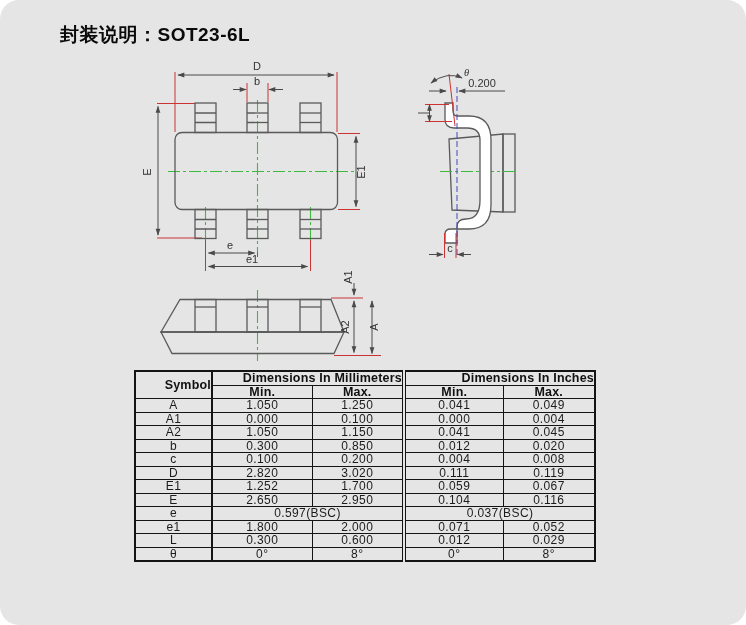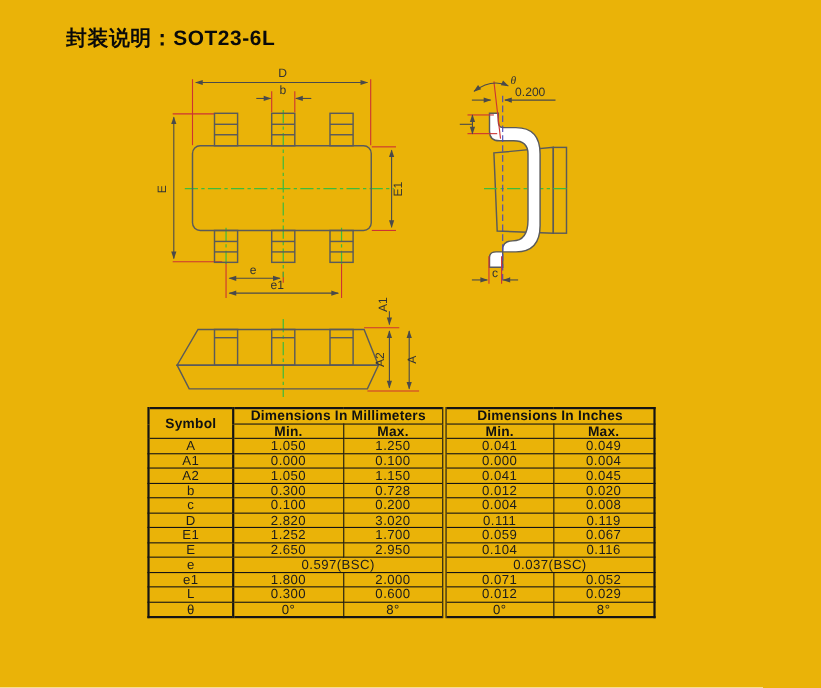--- a/index.html
+++ b/index.html
@@ -1,31 +1,31 @@
 <!DOCTYPE html>
 <html><head>
 <meta charset="utf-8">
 <style>
   html,body{margin:0;padding:0;background:#ffffff;}
-  .page{position:relative;width:746px;height:625px;background:#eab308;overflow:hidden;
-        font-family:"Liberation Sans",sans-serif;}
+  .page{position:relative;width:746px;height:625px;background:#e5e5e5;overflow:hidden;
+        font-family:"Liberation Sans",sans-serif;border-radius:19px;}
   .title{position:absolute;left:60px;top:22px;margin:0;font-size:19px;font-weight:bold;
          color:#0a0a0a;letter-spacing:0.5px;font-family:"Liberation Sans",sans-serif;}
   .drawings{position:absolute;left:0;top:0;}
   .dim-label{font-size:11px;fill:#333;font-family:"Liberation Sans",sans-serif;}
   .dim-label-it{font-size:10.5px;fill:#333;font-style:italic;font-family:"Liberation Serif",serif;}
   
   .dims{position:absolute;left:134px;top:370px;width:460px;border-collapse:collapse;
         table-layout:fixed;color:#111;}
   .dims td,.dims th{border:1.6px solid #141414;text-align:center;vertical-align:middle;
         padding:0;overflow:hidden;white-space:nowrap;}
   .dims{border:2.5px solid #141414;}
   .dims th{font-size:12.5px;font-weight:bold;letter-spacing:0.2px;}
   .dims td{font-size:12px;height:12.5px;line-height:12.5px;letter-spacing:0.4px;color:#1c1c1c;}
-  .hrow1 th{height:13px;line-height:13px;}
+  .hrow1 th{height:13px;line-height:13px;text-align:right;}
   .hrow2 th{height:12px;line-height:12px;}
   .gb-l{border-left:2.5px solid #141414 !important;}
   .gb-dbl{border-left:4px double #141414 !important;}
 </style>
 </head>
 <body>
 
 <div class="page">
 
   <h1 class="title">封装说明：SOT23-6L</h1>
@@ -205,21 +205,21 @@
     <tr>
       <td>A2</td>
       <td class="gb-l">1.050</td>
       <td>1.150</td>
       <td class="gb-dbl">0.041</td>
       <td>0.045</td>
     </tr>
     <tr>
       <td>b</td>
       <td class="gb-l">0.300</td>
-      <td>0.728</td>
+      <td>0.850</td>
       <td class="gb-dbl">0.012</td>
       <td>0.020</td>
     </tr>
     <tr>
       <td>c</td>
       <td class="gb-l">0.100</td>
       <td>0.200</td>
       <td class="gb-dbl">0.004</td>
       <td>0.008</td>
     </tr>

